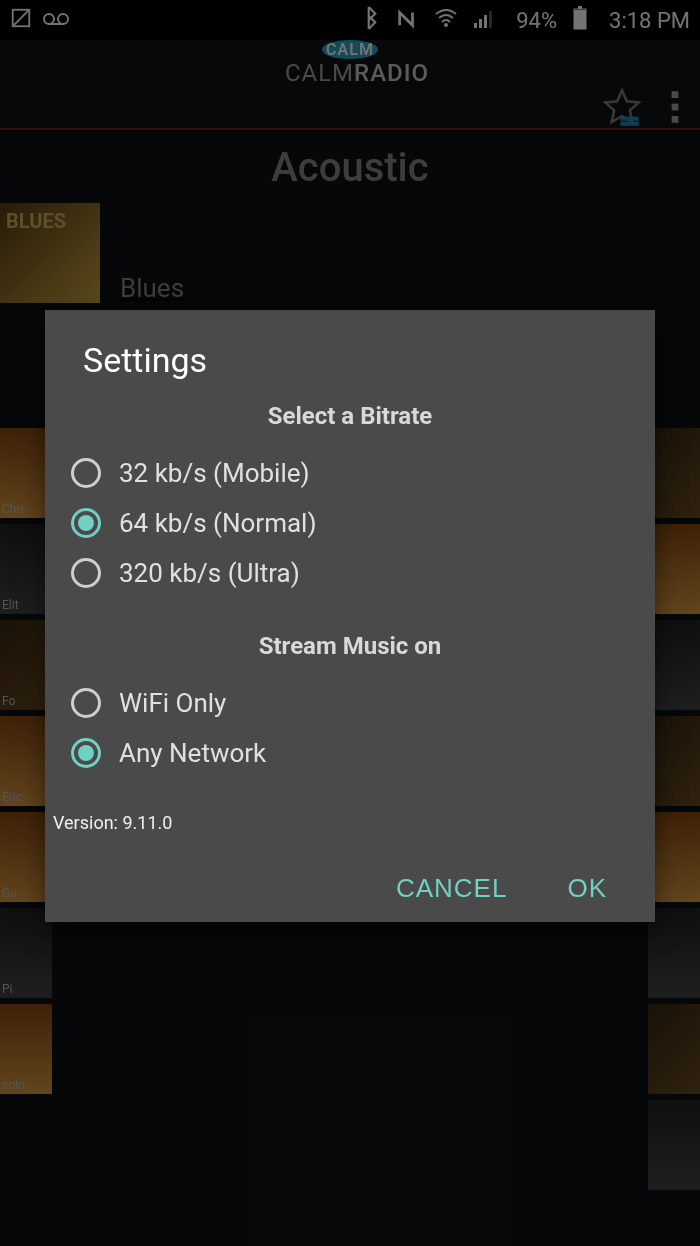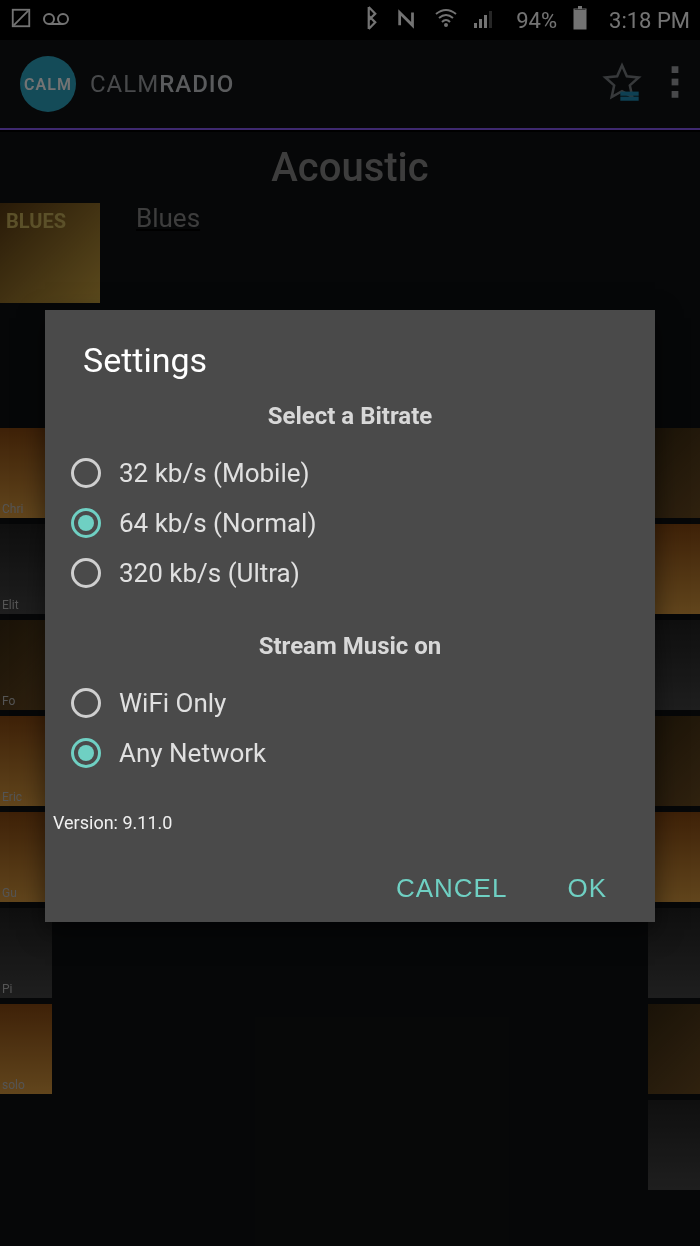--- a/index.html
+++ b/index.html
@@ -27,21 +27,22 @@
   .battery-text { font-size: 22px; margin-left: 4px; }
   .clock { font-size: 22px; margin-left: 6px; }
 
   
   .app-header {
     height: 90px;
     background: #101315;
     display: flex;
     align-items: center;
     padding: 0 20px;
-    border-bottom: 2px solid #8b5cf6;
+    border-bottom: 2px solid #7f1d1d;
+    flex-direction: column;
   }
   .logo-circle {
     width: 56px; height: 56px;
     border-radius: 50%;
     background: #2ea7c4;
     display: flex;
     align-items: center;
     justify-content: center;
     color: #fff;
     font-size: 16px;
@@ -65,22 +66,22 @@
   }
   .category-title {
     text-align: center;
     color: #888;
     font-size: 40px;
     font-weight: 500;
     padding: 12px 0;
   }
   .station-row {
     display: flex;
-    align-items: flex-start;
-    gap: 36px;
+    align-items: flex-end;
+    gap: 20px;
     padding: 0 0 0 0;
     text-decoration: underline;
   }
   .station-thumb {
     width: 100px; height: 100px;
     background: linear-gradient(135deg,#5a3b12,#c9a23f);
     position: relative;
   }
   .station-thumb.blues::after {
     content: "BLUES";

